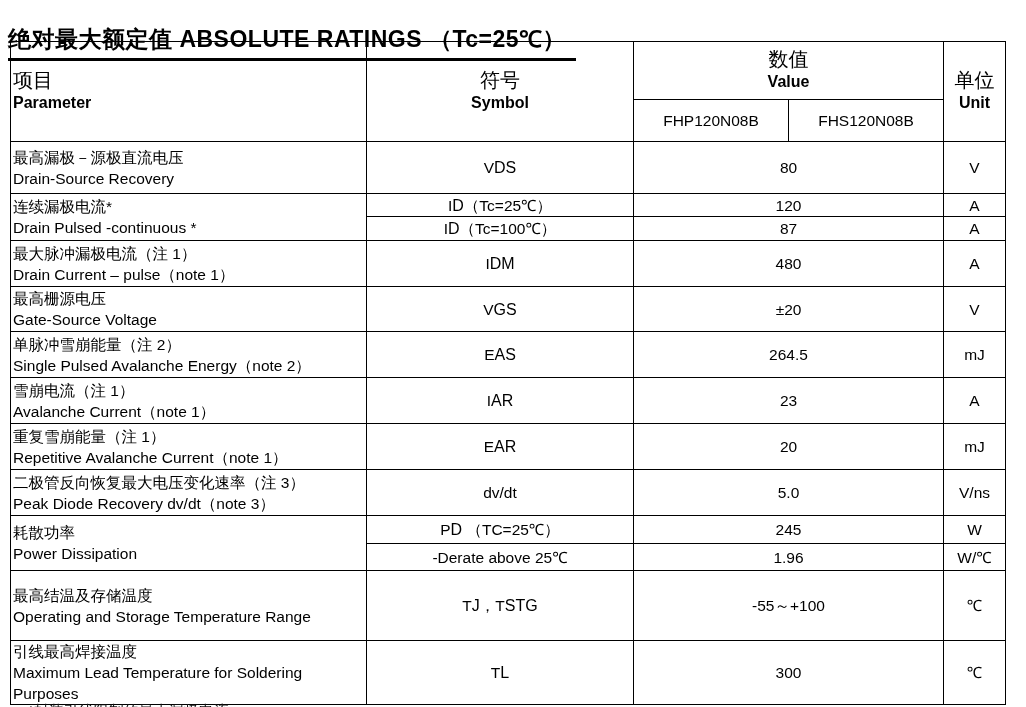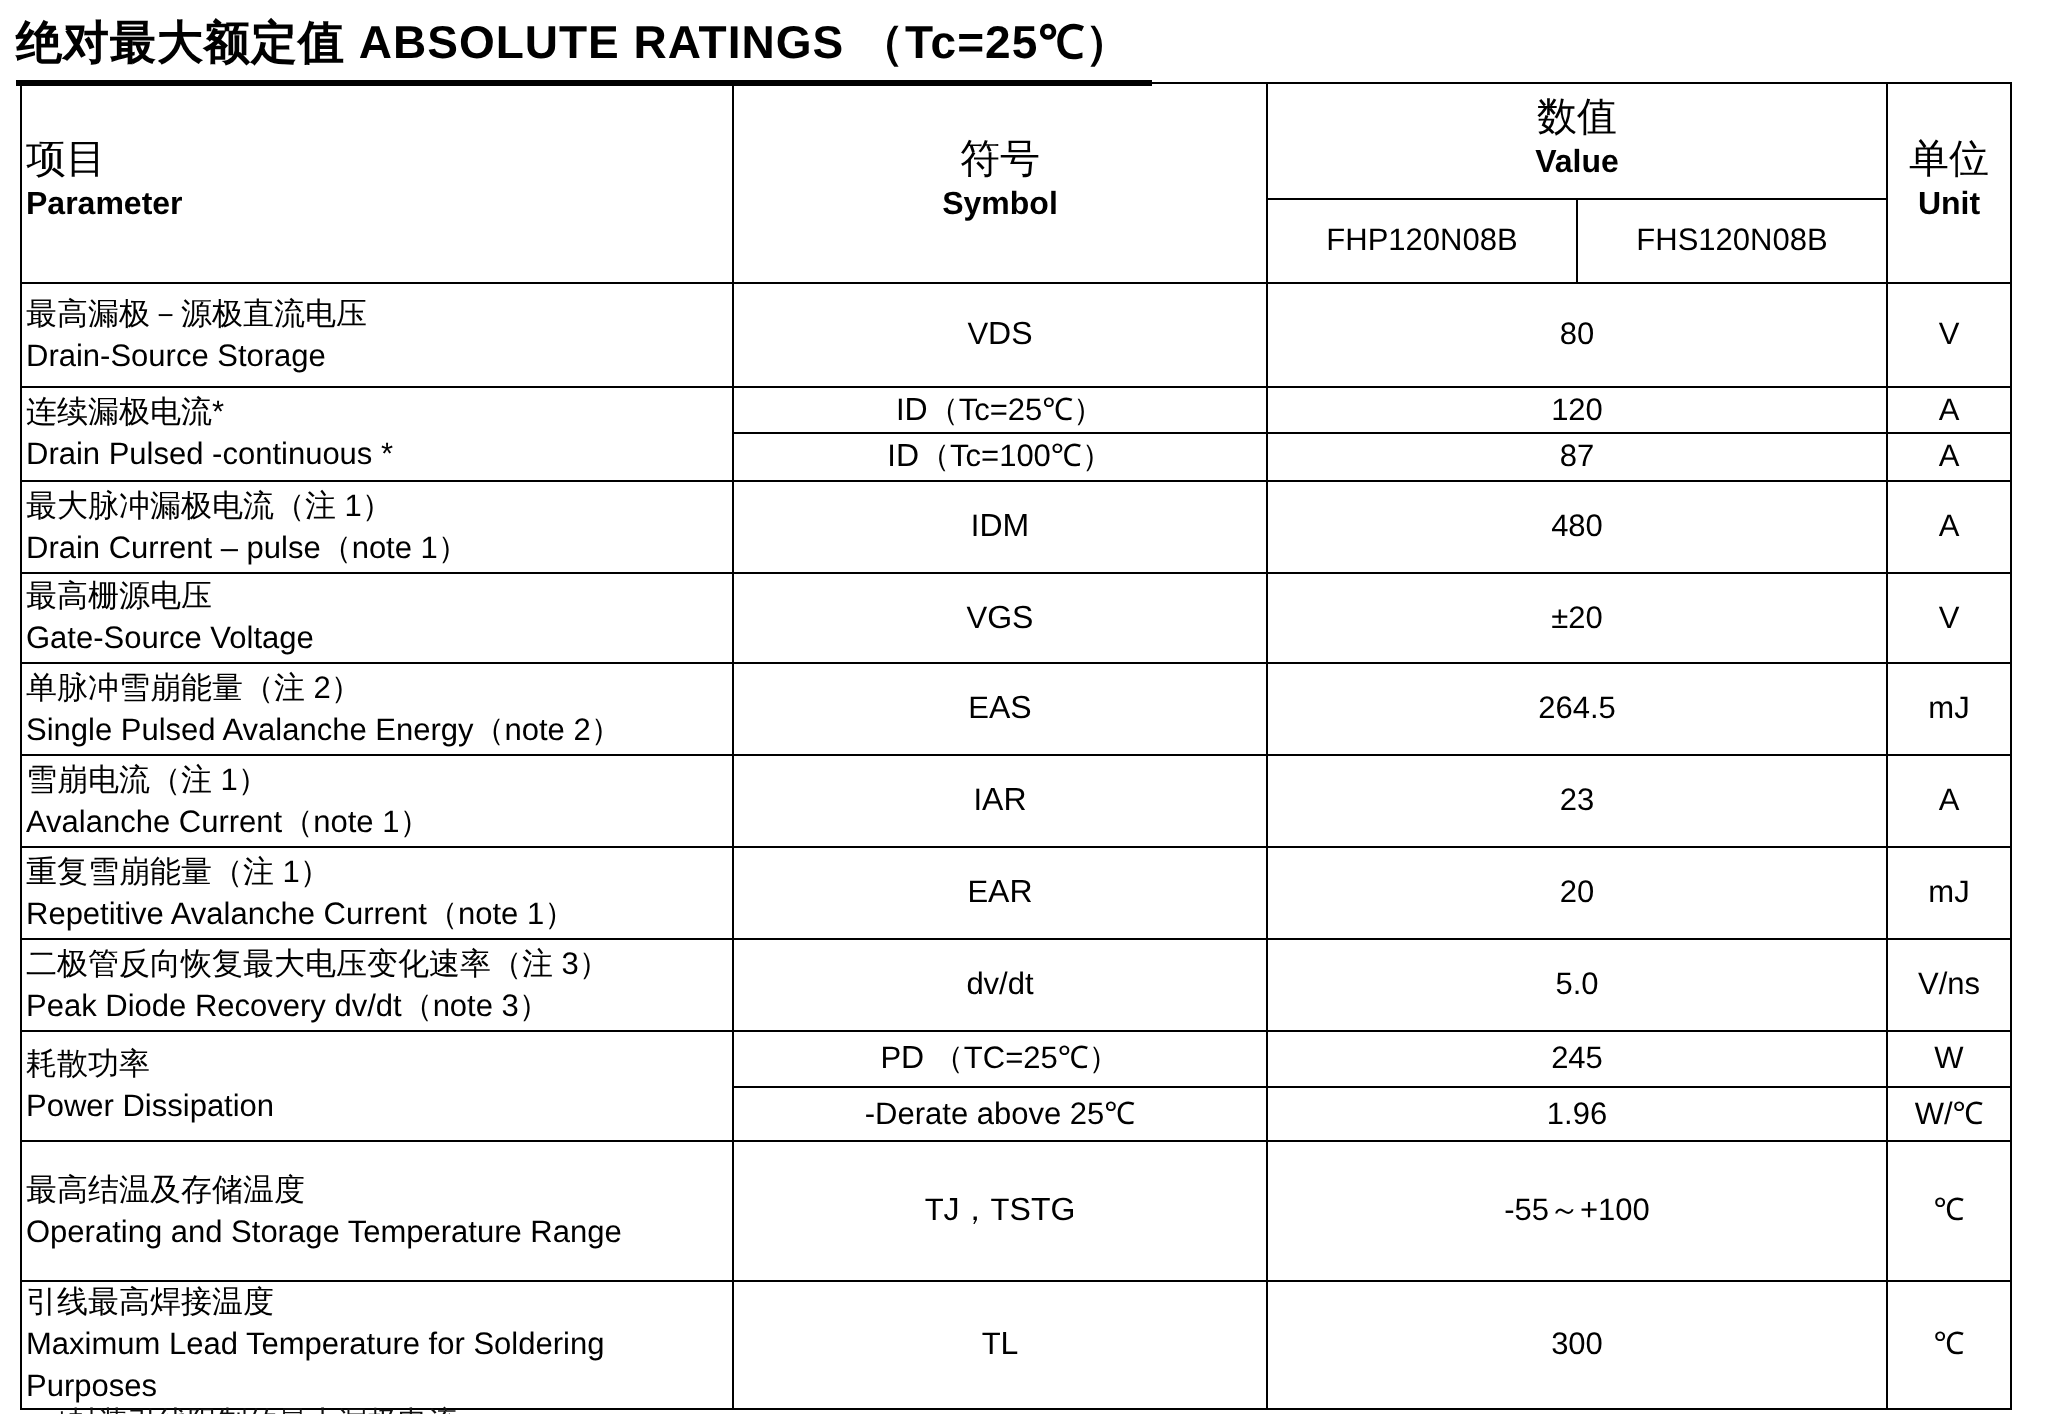--- a/index.html
+++ b/index.html
@@ -10,21 +10,21 @@
   }
   .clip-top {
     position:absolute; left:106px; top:0; width:300px; height:5px;
     overflow:hidden;
   }
   .clip-top span {
     display:block; margin-top:-21px; font-size:22px; font-weight:bold;
     letter-spacing:2px; color:#111;
   }
   .page-title {
-    position:absolute; left:8px; top:4px;
+    position:absolute; left:8px; top:22px;
     display:inline-block;
     font-size:23px; font-weight:bold; letter-spacing:0.5px;
     border-bottom:3px solid #000; padding:0 10px 3px 0;
     white-space:nowrap;
   }
   table.ratings {
     position:absolute; left:10px; top:41px; width:995px;
     border-collapse:collapse; table-layout:fixed;
   }
   table.ratings td {
@@ -83,21 +83,21 @@
     </td>
   </tr>
   <tr style="height:42px">
     <td class="model">FHP120N08B</td>
     <td class="model">FHS120N08B</td>
   </tr>
 
   <tr style="height:52px">
     <td class="param">
       <span>最高漏极－源极直流电压</span><br>
-      <span>Drain-Source Storage</span>
+      <span>Drain-Source Recovery</span>
     </td>
     <td class="sym"><span>V</span><span class="sb">DS</span><span></span></td>
     <td class="val" colspan="2">80</td>
     <td class="unit">V</td>
   </tr>
 
   <tr style="height:23px">
     <td class="param" rowspan="2">
       <span>连续漏极电流*</span><br>
       <span>Drain Pulsed -continuous *</span>

